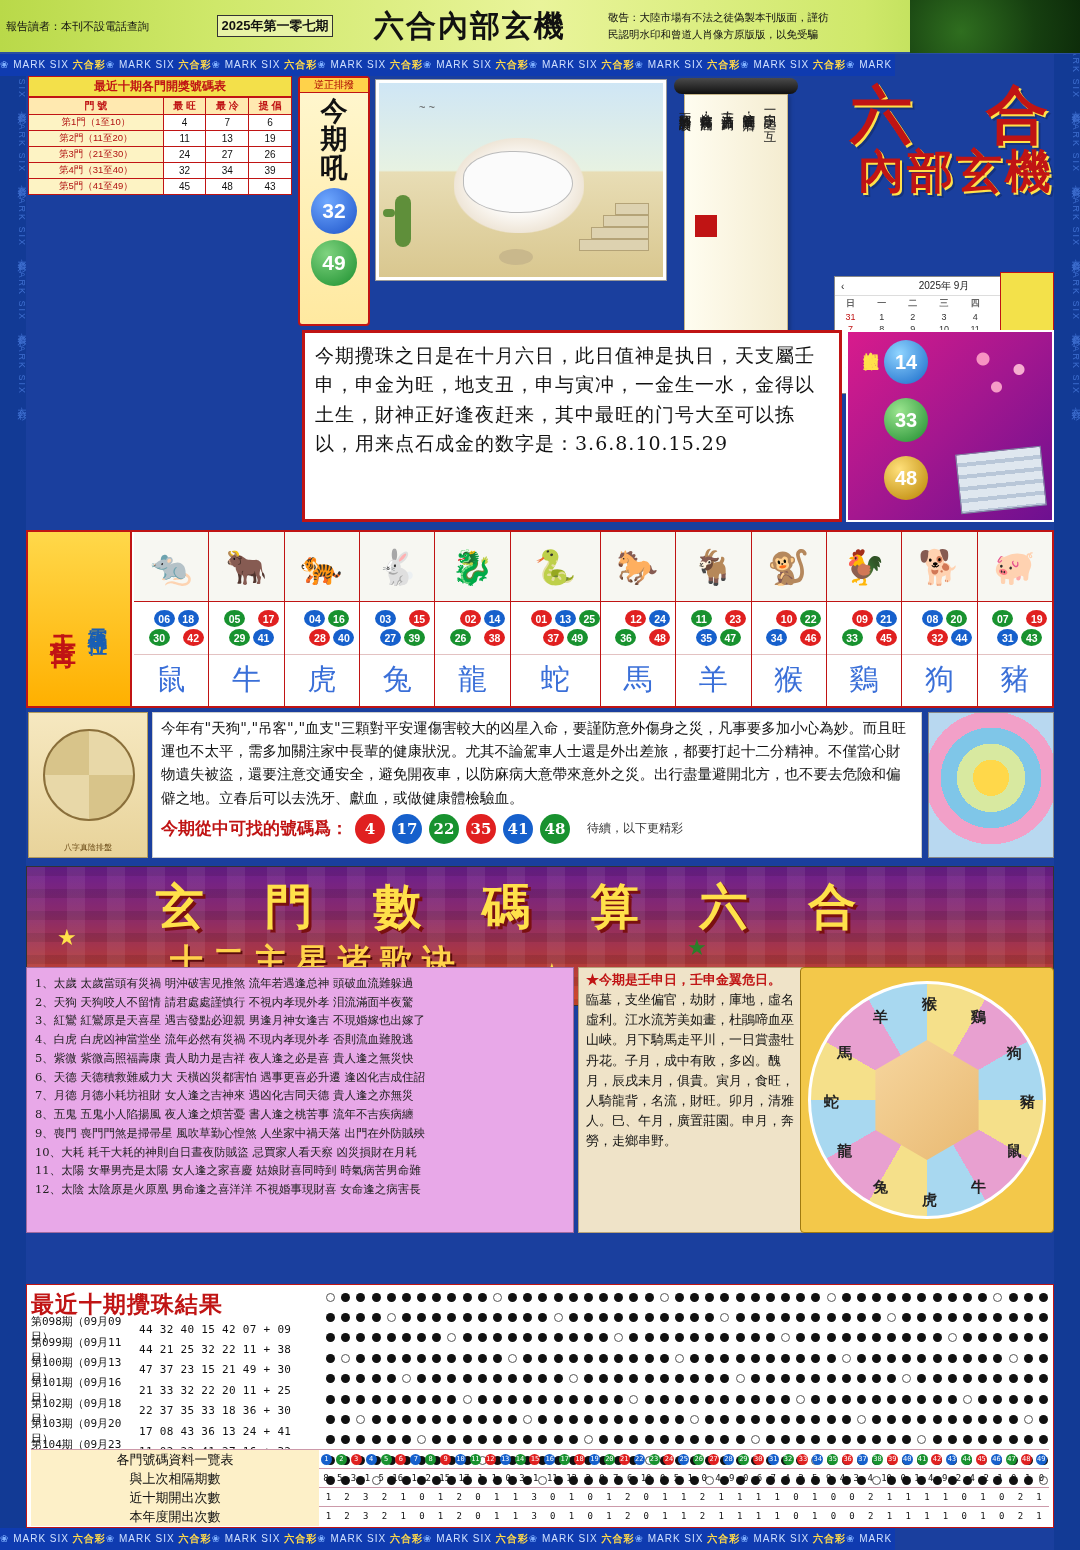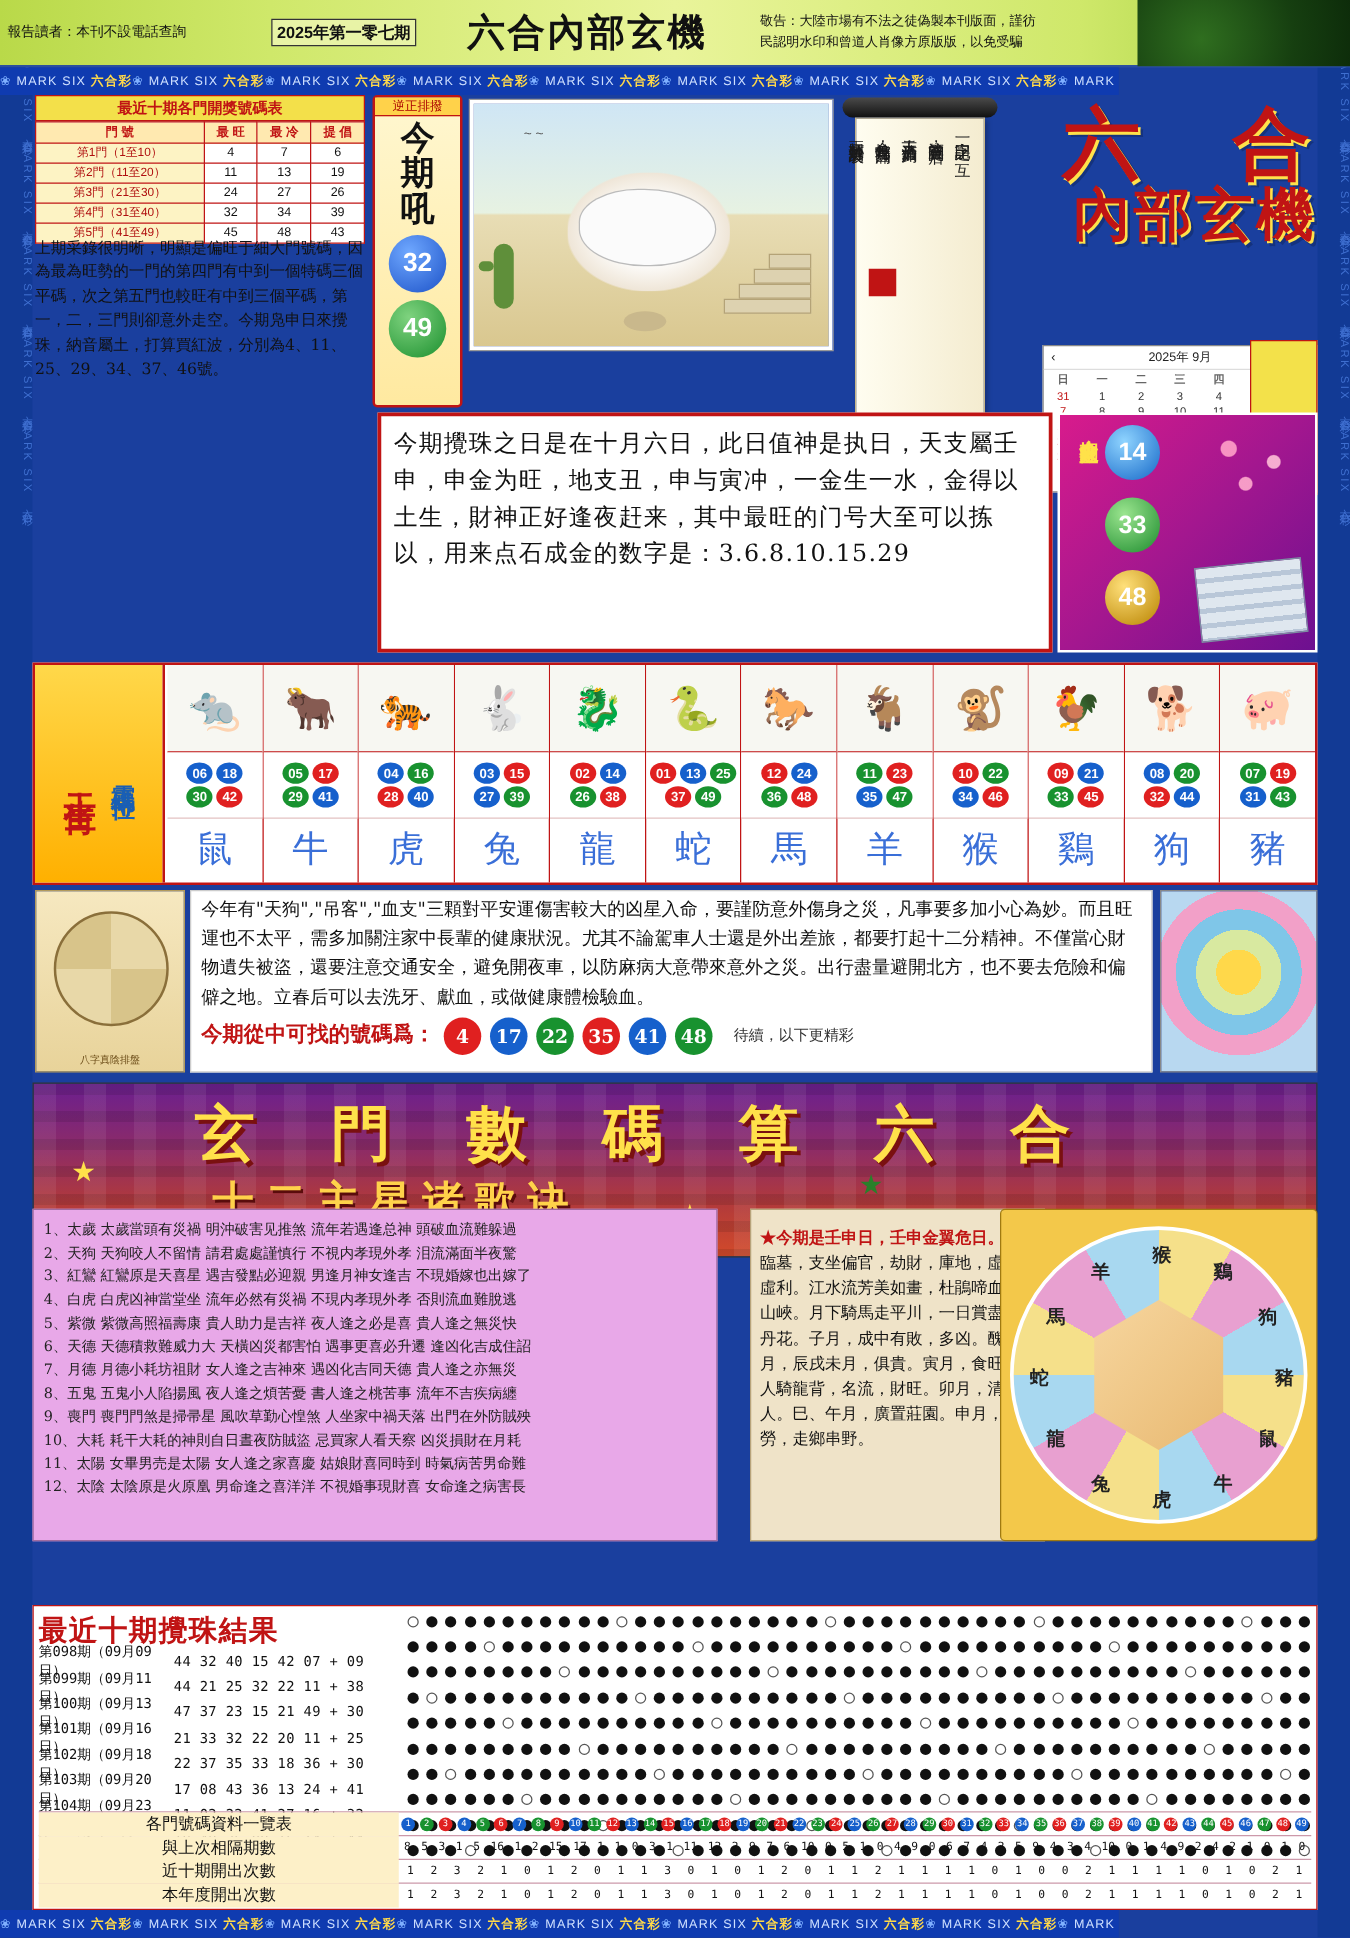--- a/index.html
+++ b/index.html
@@ -211,21 +211,21 @@
     font-family:"DejaVu Serif", serif; font-weight:bold; letter-spacing:3px;
   }
   .row3 .lead .v1 { font-size:26px; color:#c01414; }
   .row3 .lead .v2 { font-size:19px; color:#1a5fb4; }
   .zgrid { position:absolute; left:106px; top:0; right:0; height:174px; display:flex; }
   .zcell { flex:1; border-right:1px solid #c01414; display:flex; flex-direction:column; }
   .zcell:last-child{border-right:none;}
   .zcell .img { height:70px; background:#f7f7f2; border-bottom:1px solid #c01414;
     display:flex; align-items:center; justify-content:center; font-size:34px; }
   .zcell .nums { height:52px; display:flex; flex-direction:column; align-items:center; justify-content:center; gap:2px; background:#fff;}
-  .zcell .nums .r { display:flex; gap:3px; }
+  .zcell .nums .r { display:flex; gap:3px;margin-left:10px; }
   .nb { width:21px;height:17px;border-radius:50%; color:#fff; font-size:10.5px;
     display:flex;align-items:center;justify-content:center; font-weight:bold;}
   .nb.r{background:#e02020;} .nb.b{background:#1660cc;} .nb.g{background:#18922f;}
   .zcell .name { height:50px; display:flex;align-items:center;justify-content:center;
     font-size:29px; color:#3a6fd8; font-family:"DejaVu Serif", serif; border-top:1px solid #e3c2c2;}
 
   
   .row4 { position:absolute; left:0; top:636px; width:1028px; height:148px; }
   .row4 .lpic { position:absolute; left:2px; top:0; width:120px; height:146px;
     background:linear-gradient(180deg,#f6e8c0,#e8d39a); border:1px solid #b29a5d; }
@@ -268,22 +268,22 @@
 
   
   .row6 { position:absolute; left:0; top:891px; width:1028px; height:270px;text-decoration:underline; }
   .row6 .left {
     position:absolute; left:0; top:0; width:548px; height:266px;
     background:#e8a8e8; border:1px solid #a06ba0; padding:6px 8px;
     font-family:"DejaVu Serif", serif; font-size:11.5px; line-height:1.63; color:#222;
   }
   .row6 .mid {
     position:absolute; left:552px; top:0; width:236px; height:266px;
-    background:#efe3c8; border:1px solid #b7a37a; padding:13px 7px;
-    font-family:"DejaVu Serif", serif; font-size:13px; line-height:1.55; color:#111;margin-left:22px;
+    background:#efe3c8; border:1px solid #b7a37a; padding:2px 7px;
+    font-family:"DejaVu Serif", serif; font-size:13px; line-height:1.55; color:#111;
   }
   .row6 .mid .hd { color:#c01414; font-weight:bold; }
   .row6 .right {
     position:absolute; left:774px; top:0; width:254px; height:266px;
     background:#f3c84a; border:1px solid #a07a10; border-radius:4px;
   }
   .wheel {
     position:absolute; left:50%; top:50%; transform:translate(-50%,-50%);
     width:238px;height:238px;border-radius:50%;
     background:conic-gradient(#f5e08a 0 8.33%, #e8a0d0 0 16.6%, #a8d8f0 0 25%, #f5e08a 0 33.3%,
@@ -402,21 +402,20 @@
             <tr>
               <td class="lbl">第5門（41至49）</td>
               <td>45</td>
               <td>48</td>
               <td>43</td>
             </tr>
           </tbody>
       </table>
     </div>
 
-    <div class="bodytext">上期采錄很明晰，明顯是偏旺于細大門號碼，因為最為旺勢的一門的第四門有中到一個特碼三個平碼，次之第五門也較旺有中到三個平碼，第一，二，三門則卻意外走空。今期凫申日來攪珠，納音屬土，打算買紅波，分別為4、11、25、29、34、37、46號。</div>
 
     <div class="kyl">
       <div class="tag">逆正排撥</div>
       <div class="big">今<br>期<br>吼</div>
       <div class="ball blue">32</div>
       <div class="ball green">49</div>
     </div>
 
     <div class="pic1">
       <div class="birds">~ ~</div>

